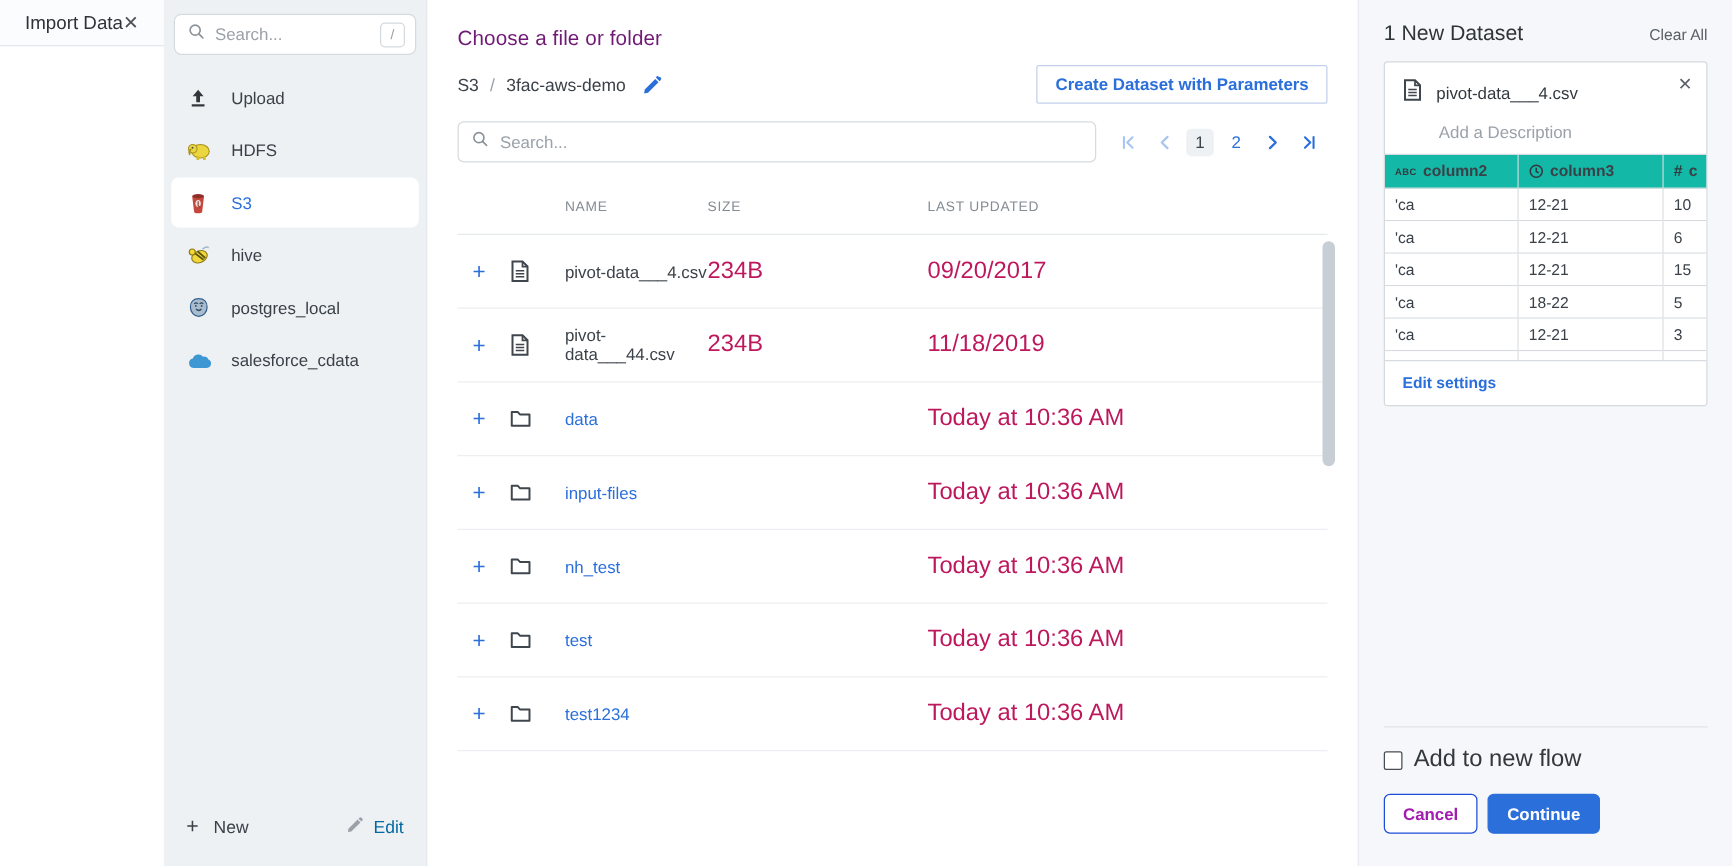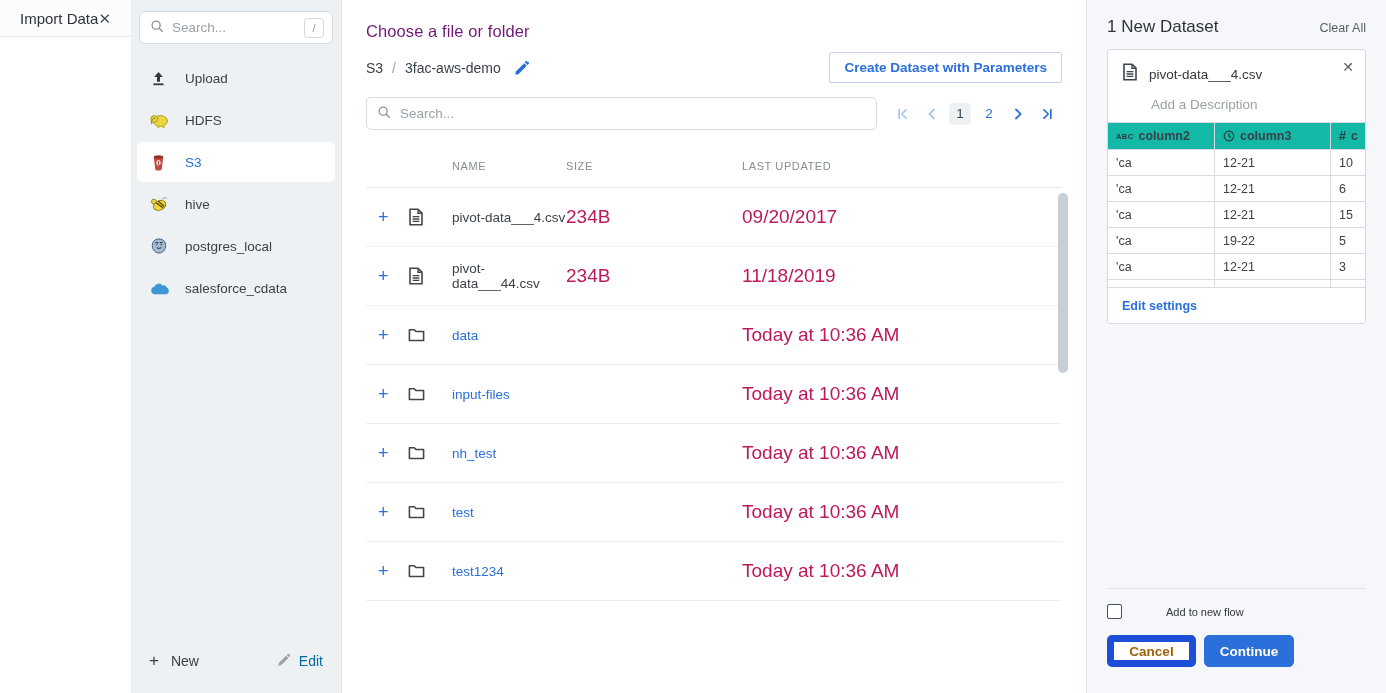--- a/index.html
+++ b/index.html
@@ -179,24 +179,24 @@
   .prow.sliver .pcell { height: 7px; border-bottom: none; }
   .edit-settings-row { border-top: 1px solid #d7dbe0; padding: 8px 14px 9px 14px; background: #fff; }
   .edit-settings-row a { font-size: 12.5px; font-weight: 700; color: #2b6fdb; text-decoration: none; cursor: pointer; }
 
   .rpanel-divider { margin-top: auto; border-top: 1px solid #dfe3e8; }
   .flow-row { margin-top: 15px; display: flex; align-items: center; gap: 9px; }
   .checkbox {
     width: 15px; height: 15px; flex: none;
     border: 1.5px solid #474e55; border-radius: 2px; background: #fff; cursor: pointer;
   }
-  .flow-row label { font-size: 11px; color: #33383e; margin-left: 35px; }
+  .flow-row label { font-size: 19px; color: #33383e; }
   .rbtns { margin-top: 16px; display: flex; gap: 8px; }
   .btn { height: 32px; border-radius: 5px; font-family: "Liberation Sans", sans-serif; font-size: 13.5px; font-weight: 700; cursor: pointer; }
-  .btn-cancel { width: 89px; background: #fff; border: 7px solid #1d4ed8; color: #a16207; }
+  .btn-cancel { width: 75px; background: #fff; border: 1px solid #1d4ed8; color: #a21caf; }
   .btn-continue { width: 90px; background: #2b6fdb; border: 1px solid #2b6fdb; color: #fff; }
 </style>
 </head>
 <body>
 
 <div class="app">
 
   <div class="titlebar">
     <span class="title">Import Data</span>
     <span class="close">✕</span>
@@ -503,21 +503,21 @@
               <div class="pcell">12-21</div>
               <div class="pcell">6</div>
             </div>
             <div class="prow">
               <div class="pcell">'ca</div>
               <div class="pcell">12-21</div>
               <div class="pcell">15</div>
             </div>
             <div class="prow">
               <div class="pcell">'ca</div>
-              <div class="pcell">19-22</div>
+              <div class="pcell">18-22</div>
               <div class="pcell">5</div>
             </div>
             <div class="prow">
               <div class="pcell">'ca</div>
               <div class="pcell">12-21</div>
               <div class="pcell">3</div>
             </div>
             <div class="prow sliver">
               <div class="pcell"></div>
               <div class="pcell"></div>

